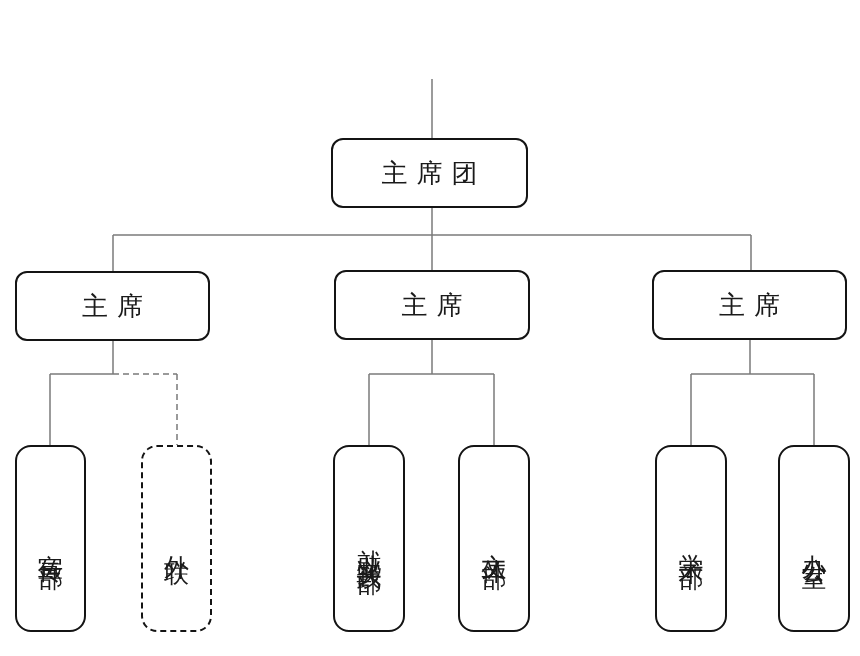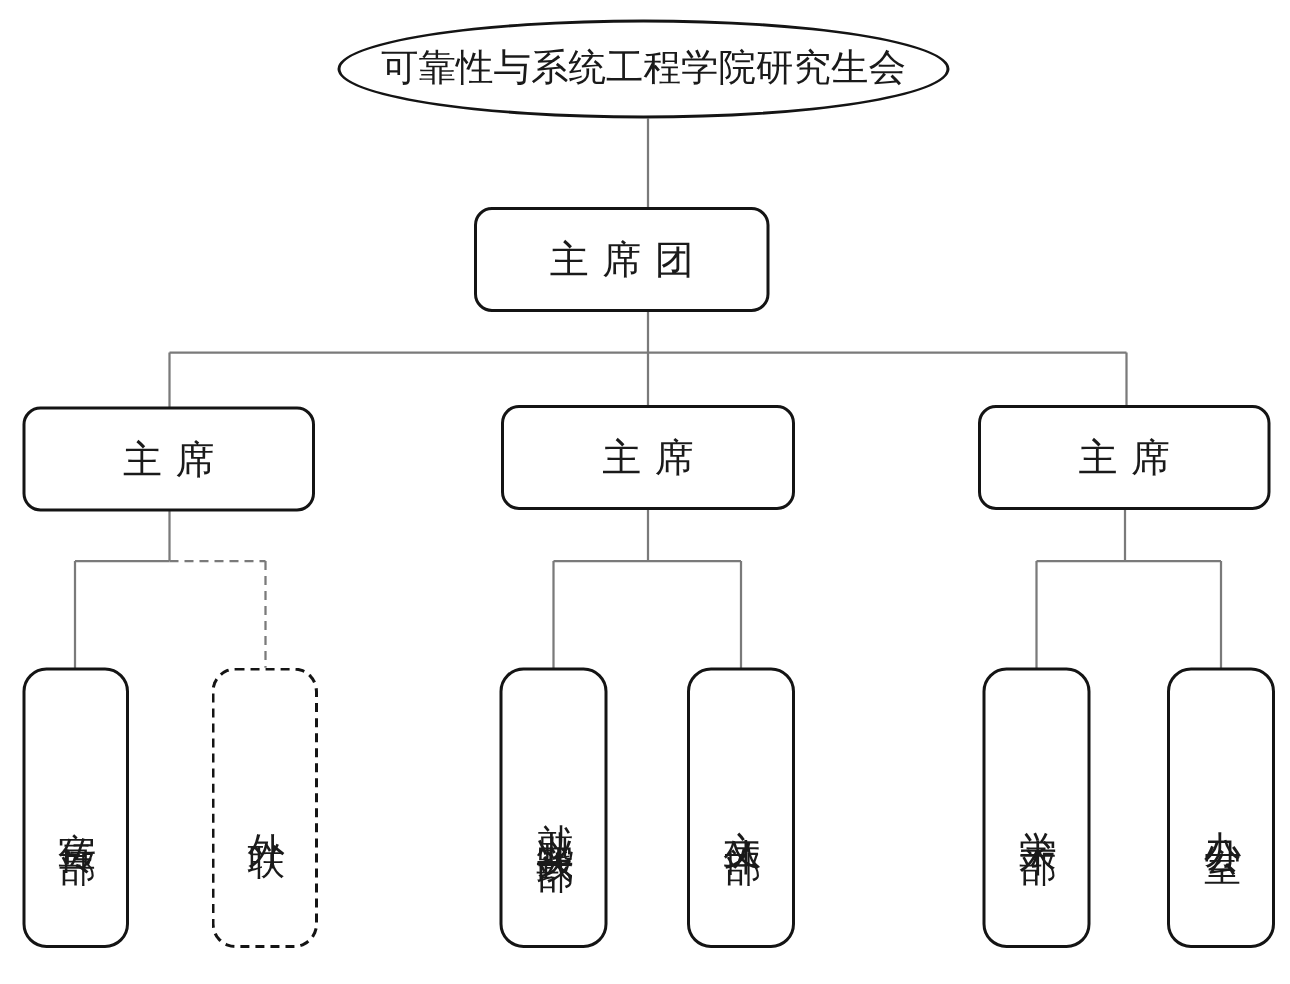--- a/index.html
+++ b/index.html
@@ -43,21 +43,21 @@
     font-size: 25px;
   }
   .rbox {
     border-radius: 12px;
     font-size: 26px;
   }
   .rbox .hlabel {
     letter-spacing: 9px;
     margin-right: -9px; 
   }
-  .presidium { left: 316px; top: 138px; width: 197px; height: 70px; }
+  .presidium { left: 331px; top: 138px; width: 197px; height: 70px; }
   .chair-1   { left: 15px;  top: 271px; width: 195px; height: 70px; }
   .chair-2   { left: 334px; top: 270px; width: 196px; height: 70px; }
   .chair-3   { left: 652px; top: 270px; width: 195px; height: 70px; }
   .vbox {
     top: 445px;
     height: 187px;
     border-radius: 16px;
     font-size: 25px;
   }
   .vbox .vlabel {
@@ -101,23 +101,20 @@
       <line x1="369" y1="374" x2="369" y2="446"></line>
       <line x1="494" y1="374" x2="494" y2="446"></line>
 
       <line x1="750" y1="339" x2="750" y2="374"></line>
       <line x1="691" y1="374" x2="814" y2="374"></line>
       <line x1="691" y1="374" x2="691" y2="446"></line>
       <line x1="814" y1="374" x2="814" y2="446"></line>
     </g>
   </svg>
 
-  <div class="node ellipse">
-    <span class="hlabel-root">可靠性与系统工程学院研究生会</span>
-  </div>
 
   <div class="node rbox presidium">
     <span class="hlabel">主席团</span>
   </div>
 
   <div class="node rbox chair-1">
     <span class="hlabel">主席</span>
   </div>
   <div class="node rbox chair-2">
     <span class="hlabel">主席</span>

